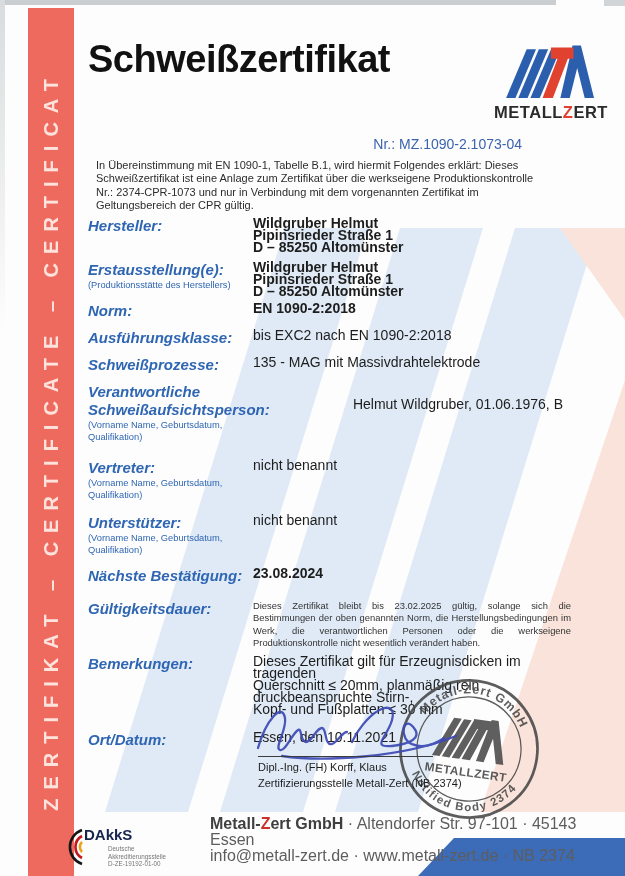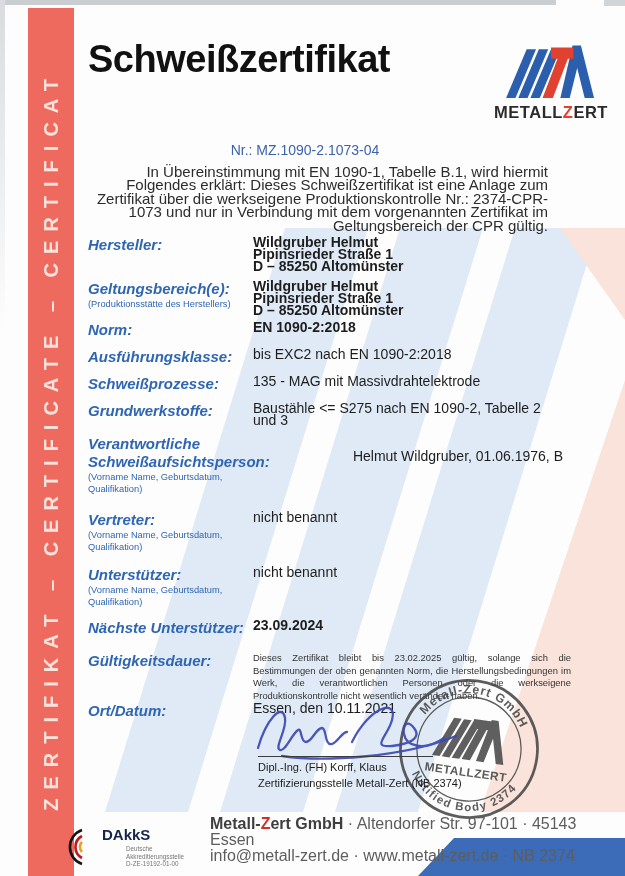--- a/index.html
+++ b/index.html
@@ -26,51 +26,51 @@
   
   .content{position:absolute;left:88px;top:8px;width:489px;z-index:1;}
   .header{position:relative;height:98px;}
   .header h1{
     margin:30px 0 0 0;font-size:38px;font-weight:700;color:#111;
     text-align:left;padding-right:55px;letter-spacing:-.5px;
   }
   .logo{position:absolute;right:-35px;top:2px;width:122px;text-align:center;}
   .logo-brand{font-size:16.5px;font-weight:700;color:#2b2b2b;letter-spacing:.5px;margin-top:1px;}
   .logo-brand .z{color:#e0422f;}
-  .certno{font-size:14px;color:#3b63ad;text-align:center;padding-right:55px;margin-top:6px;}
+  .certno{font-size:14px;color:#3b63ad;text-align:right;padding-right:55px;}
   .intro{
-    font-size:15px;line-height:13.4px;text-align:right;color:#2c2c2c;
+    font-size:11px;line-height:13.4px;text-align:left;color:#2c2c2c;
     width:452px;margin:7px 0 4px 8px;
   }
   
   .row{display:grid;grid-template-columns:165px 1fr;}
   .l{font-size:15px;line-height:15px;font-weight:700;color:#2f66b3;white-space:pre-line;font-style:italic;}
   .sub{font-size:9.3px;line-height:12px;color:#2f66b3;white-space:pre-line;}
   .val{font-size:14px;line-height:12px;color:#1d1d1d;white-space:pre-line;padding-right:14px;}
   .val.bold{font-weight:700;}
   .r0{margin-bottom:8px;}
   .r1{margin-bottom:5px;}
   .r2,.r3,.r4,.r5{margin-bottom:9px;}
   .r6{margin-bottom:16px;}
   .r6 .val{padding-top:15px;text-align:right;}
   .r7{margin-bottom:13px;}
   .r8{margin-bottom:11px;}
   .r9{margin-bottom:0;}
   .r10{margin-bottom:1px;}
   .r11{margin-bottom:15px;}
-  .r12{}
+  .r12{margin-bottom:5px;}
   .r12 .val{font-size:9.4px;line-height:12.6px;text-align:justify;padding-right:6px;color:#333;}
   .r13{margin-bottom:16px;}
   
   .stamp{position:absolute;left:396px;top:676px;z-index:2;transform:rotate(8deg);opacity:.88;}
   .sig-ink{position:absolute;left:252px;top:698px;z-index:3;}
   .sig-line{position:absolute;left:258px;top:756px;width:175px;border-top:1.2px solid #3c3c3c;z-index:3;}
   .sig-names{position:absolute;left:258px;top:760px;z-index:3;font-size:11px;line-height:15.5px;color:#1d1d1d;}
   
-  .dakks{position:absolute;left:60px;top:827px;display:flex;gap:18px;z-index:2;}
+  .dakks{position:absolute;left:60px;top:827px;display:flex;gap:0;z-index:2;}
   .dakks-name{font-size:15px;font-weight:700;color:#15254d;line-height:16px;}
   .dakks-info{font-size:6.3px;line-height:7.6px;color:#767676;white-space:pre-line;margin:2px 0 0 24px;}
   .company{position:absolute;left:210px;top:816px;z-index:2;font-size:16px;line-height:16px;color:#5d5d5d;}
   .company .b{font-weight:700;color:#3f3f3f;}
   .company .z{font-weight:700;color:#c8332a;}
   .stripe{position:absolute;left:418px;bottom:0;z-index:1;}
 </style>
 </head>
 <body>
 
@@ -109,61 +109,63 @@
   <div class="certno">Nr.: MZ.1090-2.1073-04</div>
   <p class="intro">In Übereinstimmung mit EN 1090-1, Tabelle B.1, wird hiermit Folgendes erklärt: Dieses Schweißzertifikat ist eine Anlage zum Zertifikat über die werkseigene Produktionskontrolle Nr.: 2374-CPR-1073 und nur in Verbindung mit dem vorgenannten Zertifikat im Geltungsbereich der CPR gültig.</p>
 
   <div class="row r0">
     <div><span class="l">Hersteller:</span></div>
     <div class="val bold">Wildgruber Helmut
 Pipinsrieder Straße 1
 D  – 85250 Altomünster</div>
   </div>
   <div class="row r1">
-    <div><span class="l">Geltungsbereich(e):</span><div class="sub">(Produktionsstätte des Herstellers)</div></div>
+    <div><span class="l">Erstausstellung(e):</span><div class="sub">(Produktionsstätte des Herstellers)</div></div>
     <div class="val bold">Wildgruber Helmut
 Pipinsrieder Straße 1
 D  – 85250 Altomünster</div>
   </div>
   <div class="row r2">
     <div><span class="l">Norm:</span></div>
     <div class="val bold">EN 1090-2:2018</div>
   </div>
   <div class="row r3">
     <div><span class="l">Ausführungsklasse:</span></div>
     <div class="val">bis EXC2 nach EN 1090-2:2018</div>
   </div>
   <div class="row r4">
     <div><span class="l">Schweißprozesse:</span></div>
     <div class="val">135 - MAG mit Massivdrahtelektrode</div>
-  </div>
-  <div class="row r5">
-    <div><span class="l">Grundwerkstoffe:</span></div>
-    <div class="val">Baustähle &lt;= S275 nach EN 1090-2, Tabelle 2 und 3</div>
   </div>
   <div class="row r6">
     <div><span class="l">Verantwortliche
 Schweißaufsichtsperson:</span><div class="sub">(Vorname Name, Geburtsdatum, Qualifikation)</div></div>
     <div class="val">Helmut Wildgruber, 01.06.1976, B</div>
   </div>
   <div class="row r7">
     <div><span class="l">Vertreter:</span><div class="sub">(Vorname Name, Geburtsdatum, Qualifikation)</div></div>
     <div class="val">nicht benannt</div>
   </div>
   <div class="row r8">
     <div><span class="l">Unterstützer:</span><div class="sub">(Vorname Name, Geburtsdatum, Qualifikation)</div></div>
     <div class="val">nicht benannt</div>
   </div>
   <div class="row r11">
-    <div><span class="l">Nächste Unterstützer:</span></div>
-    <div class="val bold">23.09.2024</div>
+    <div><span class="l">Nächste Bestätigung:</span></div>
+    <div class="val bold">23.08.2024</div>
   </div>
   <div class="row r12">
     <div><span class="l">Gültigkeitsdauer:</span></div>
     <div class="val">Dieses Zertifikat bleibt bis 23.02.2025 gültig, solange sich die Bestimmungen der oben genannten Norm, die Herstellungsbedingungen im Werk, die verantwortlichen Personen oder die werkseigene Produktionskontrolle nicht wesentlich verändert haben.</div>
+  </div>
+  <div class="row r13">
+    <div><span class="l">Bemerkungen:</span></div>
+    <div class="val">Dieses Zertifikat gilt für Erzeugnisdicken im tragenden
+Querschnitt ≤ 20mm, planmäßig rein druckbeanspruchte Stirn-,
+Kopf- und Fußplatten ≤ 30 mm</div>
   </div>
   <div class="row r14">
     <div><span class="l">Ort/Datum:</span></div>
     <div class="val">Essen, den 10.11.2021</div>
   </div>
 
 </div>
 
 <svg class="stamp" width="146" height="146" viewBox="0 0 160 160">
   <defs>

